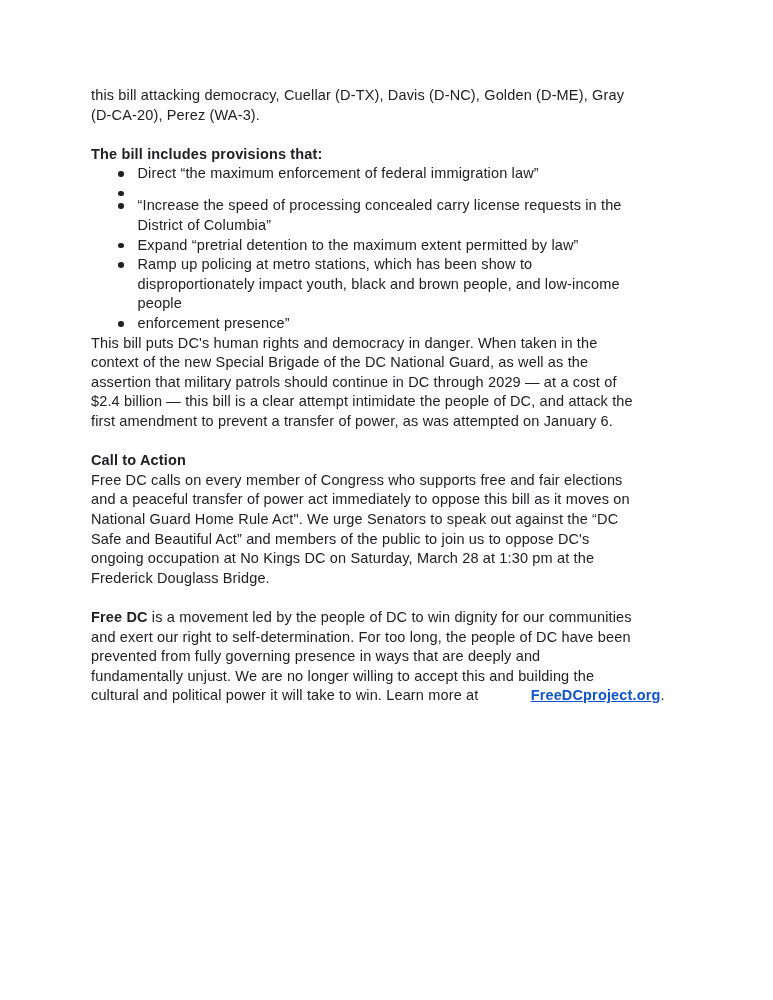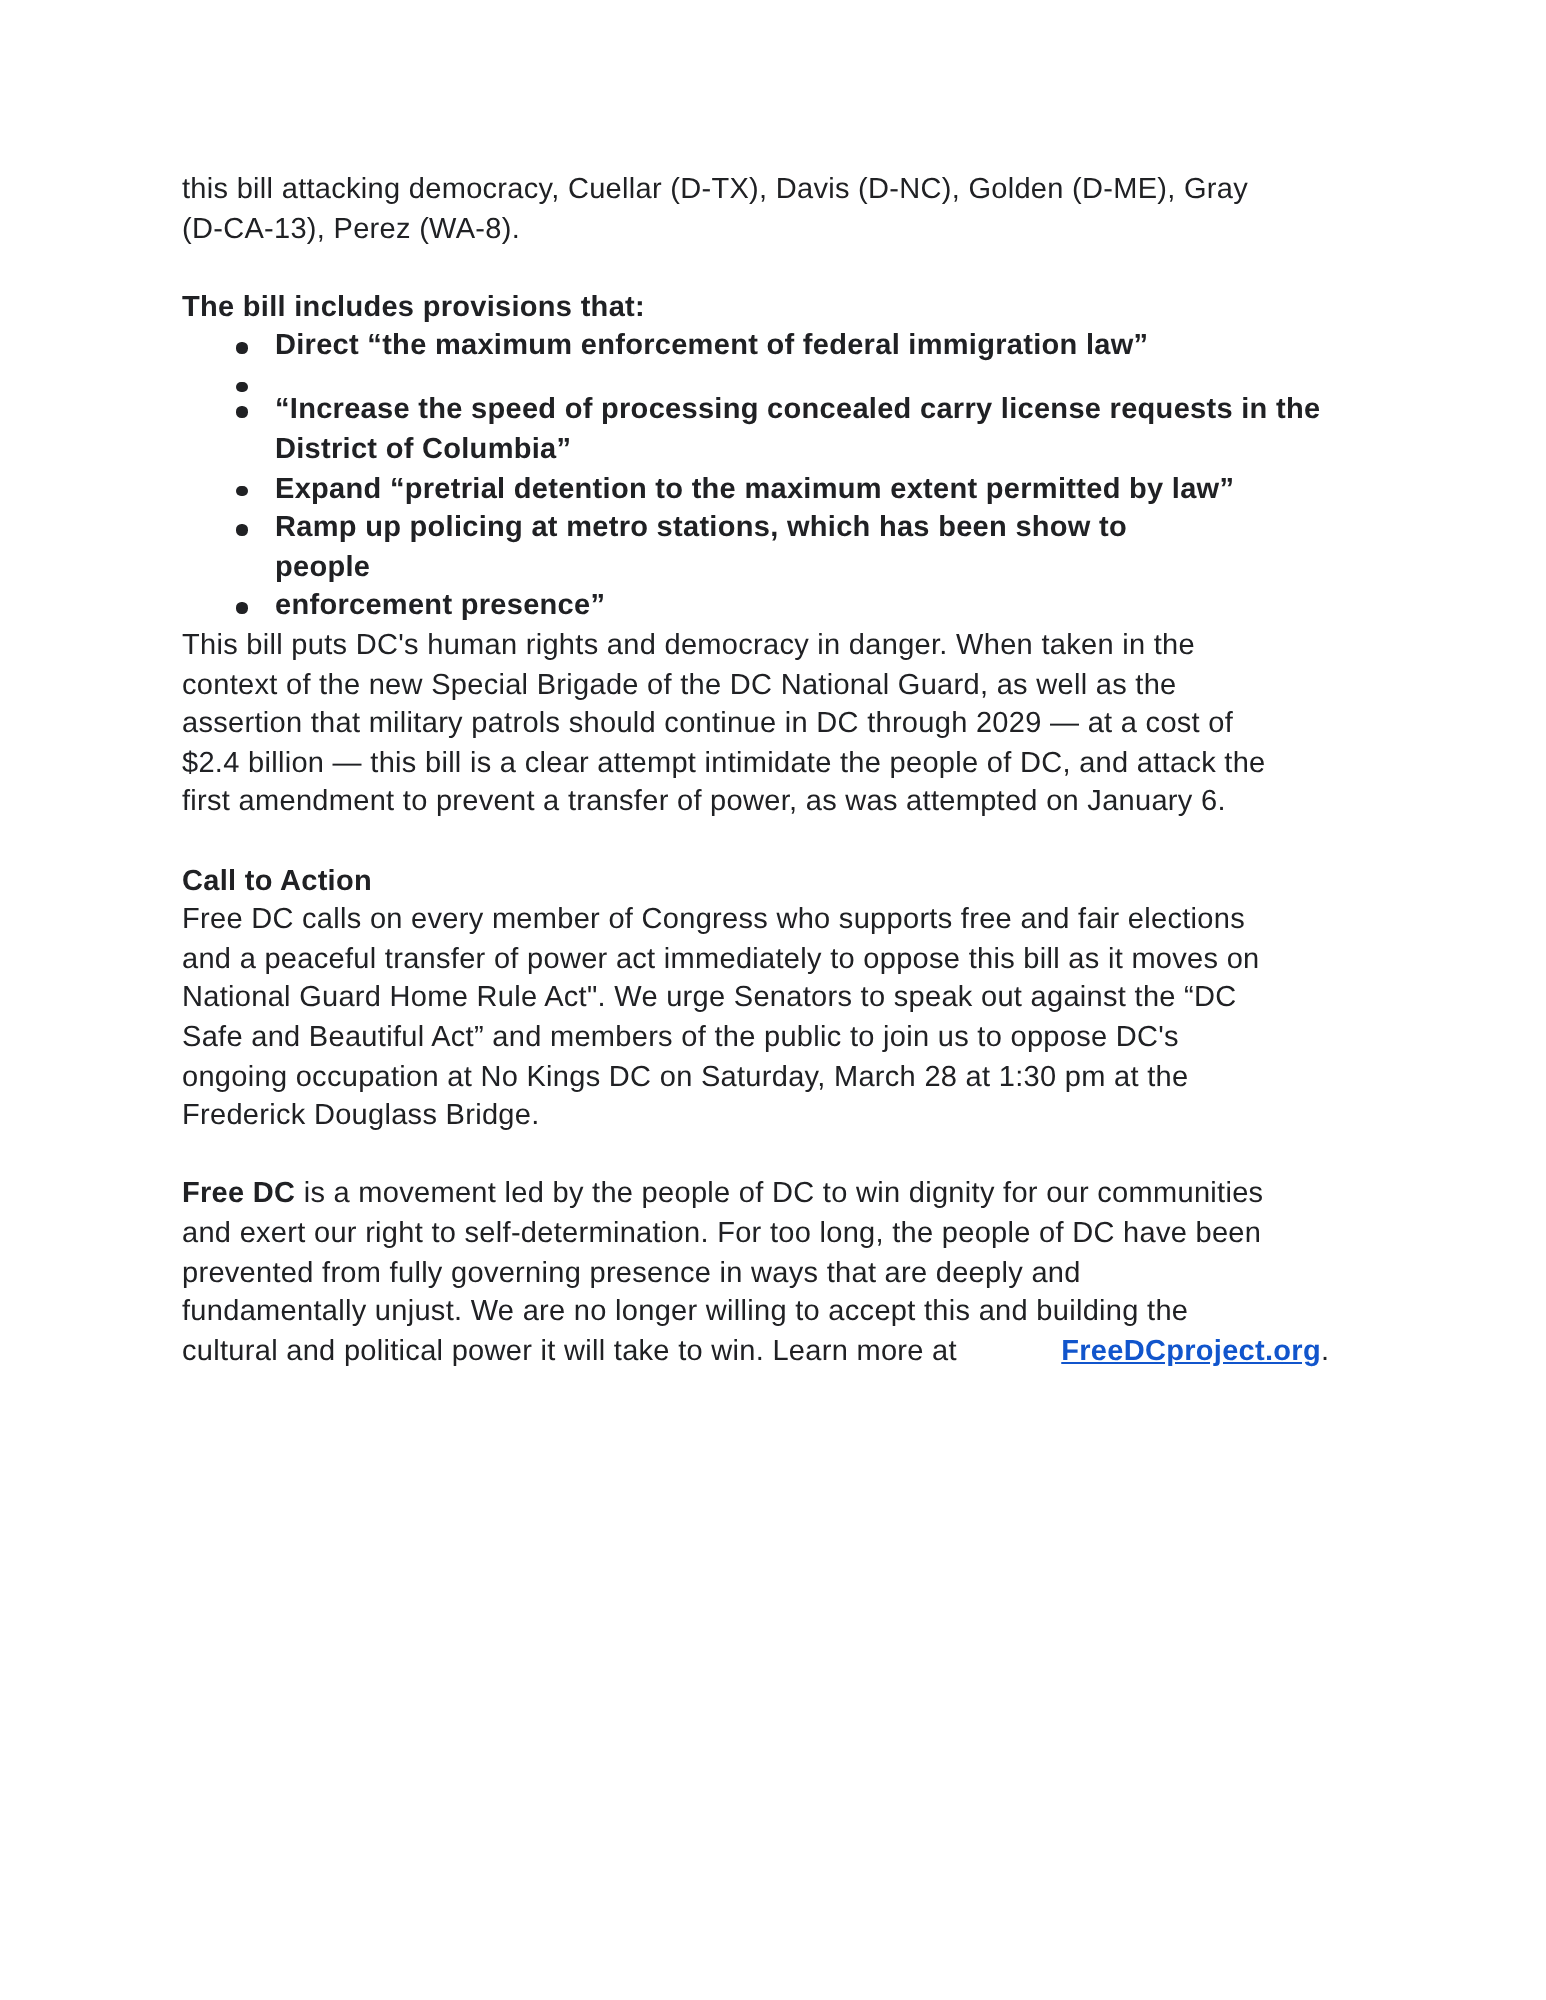--- a/index.html
+++ b/index.html
@@ -27,21 +27,21 @@
     width: 773px;
     height: 1000px;
     padding: 86px 84px 0 91px;
     background: var(--bg);
   }
   .para { margin: 0; }
   .gap-after { margin-bottom: 19.6px; }
   .text-line { white-space: pre-wrap; }
   .bold { font-weight: 700; }
   .bullet-list { margin: 0; }
-  .bullet-item { display: flex; align-items: flex-start; font-weight: bold; }
+  .bullet-item { display: flex; align-items: flex-start; }
   .bullet-dot {
     flex: 0 0 auto;
     width: 5.5px;
     height: 5.5px;
     border-radius: 50%;
     background: var(--text-color);
     margin: 7px 0 0 27px;
   }
   .bullet-body { margin-left: 14px; }
   a.doc-link {
@@ -52,21 +52,21 @@
     padding-left: 48px;
   }
 </style>
 </head>
 <body>
 
 <div class="page">
   <div id="doc-root">
       <div class="para gap-after">
         <div class="text-line"><span>this bill attacking democracy, Cuellar (D-TX), Davis (D-NC), Golden (D-ME), Gray</span></div>
-        <div class="text-line"><span>(D-CA-13), Perez (WA-8).</span></div>
+        <div class="text-line"><span>(D-CA-20), Perez (WA-3).</span></div>
       </div>
       <div class="para">
         <div class="text-line"><span class="bold">The bill includes provisions that:</span></div>
       </div>
       <div class="bullet-list gap-after">
         <div class="bullet-item">
           <span class="bullet-dot"></span>
           <div class="bullet-body">
             <div class="text-line"><span>Direct “the maximum enforcement of federal immigration law”</span></div>
           </div>
@@ -84,20 +84,21 @@
         <div class="bullet-item">
           <span class="bullet-dot"></span>
           <div class="bullet-body">
             <div class="text-line"><span>Expand “pretrial detention to the maximum extent permitted by law”</span></div>
           </div>
         </div>
         <div class="bullet-item">
           <span class="bullet-dot"></span>
           <div class="bullet-body">
             <div class="text-line"><span>Ramp up policing at metro stations, which has been show to</span></div>
+            <div class="text-line"><span>disproportionately impact youth, black and brown people, and low-income</span></div>
             <div class="text-line"><span>people</span></div>
           </div>
         </div>
         <div class="bullet-item">
           <span class="bullet-dot"></span>
           <div class="bullet-body">
             <div class="text-line"><span>enforcement presence”</span></div>
           </div>
         </div>
       </div>

